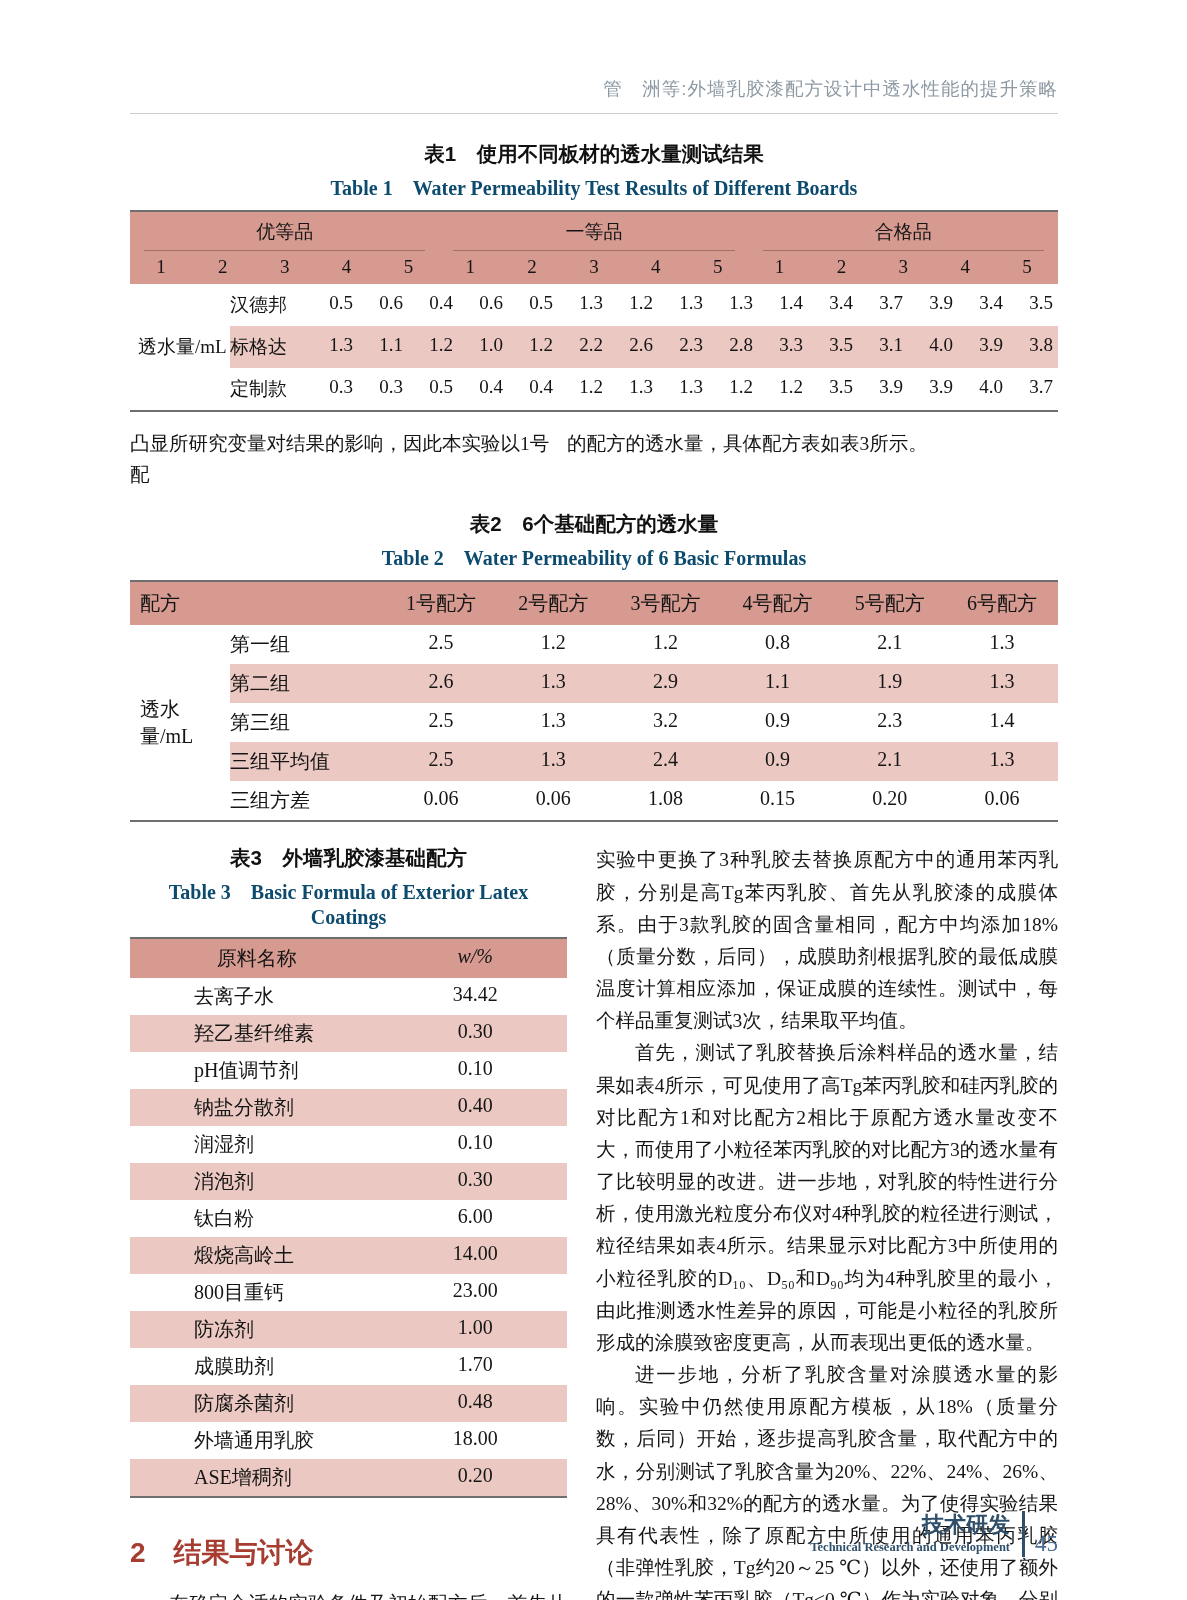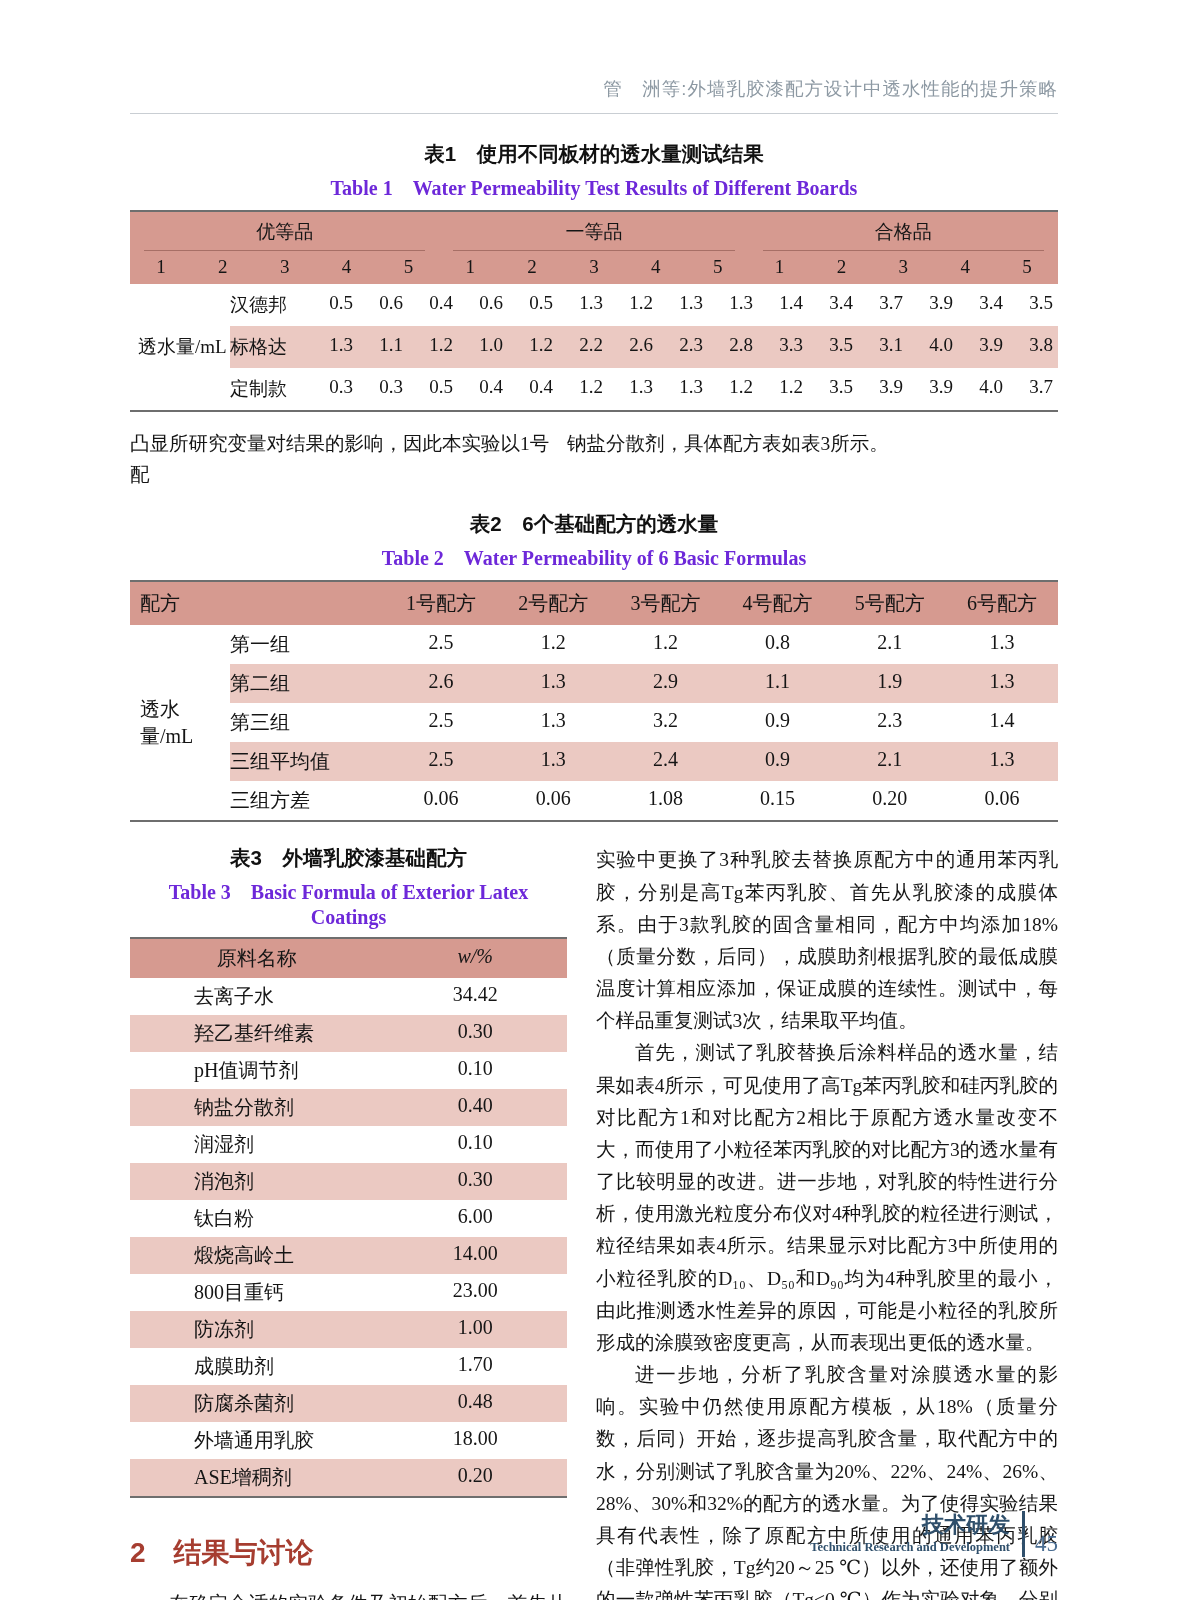--- a/index.html
+++ b/index.html
@@ -18,21 +18,21 @@
     border-bottom:1px solid #c9ced3; padding-bottom:12px;
   }
 
   
   .tbl-title-zh {
     text-align:center; font-family:"Liberation Sans","DejaVu Sans",sans-serif;
     font-weight:bold; font-size:20.5px; color:#111; margin:0 0 7px 0;
   }
   .tbl-title-en {
     text-align:center; font-family:"Liberation Serif","DejaVu Serif",serif;
-    font-weight:bold; font-size:20px; color:#6d28d9; margin:0 0 8px 0;
+    font-weight:bold; font-size:20px; color:#0c4a6e; margin:0 0 8px 0;
   }
 
   
   .t1 { border-top:2px solid #6e6e6e; border-bottom:2px solid #6e6e6e; font-size:19px; }
   .t1-head { display:flex; background:#d69a90; padding:5px 0 6px 0; }
   .t1-head-label { width:178px; display:flex; align-items:center; padding-left:10px; box-sizing:border-box; }
   .t1-head-groups { flex:1; display:flex; }
   .t1-group { flex:1; display:flex; flex-direction:column; }
   .t1-group-name { text-align:center; padding:2px 0 5px 0; margin:0 14px; border-bottom:1px solid rgba(110,60,52,.45); }
   .t1-nums { display:grid; grid-template-columns:repeat(5,1fr); padding-top:5px; }
@@ -221,21 +221,21 @@
                 <div>4.0</div>
                 <div>3.7</div>
               </div>
             </div>
         </div>
       </div>
     </div>
 
     <div class="bridge">
       <div>凸显所研究变量对结果的影响，因此本实验以1号配</div>
-      <div>钠盐分散剂，具体配方表如表3所示。</div>
+      <div>的配方的透水量，具体配方表如表3所示。</div>
     </div>
 
     <div style="margin-top:20px;">
       <div class="tbl-title-zh">表2　6个基础配方的透水量</div>
       <div class="tbl-title-en">Table 2　Water Permeability of 6 Basic Formulas</div>
 
       <div class="t2">
         <div class="t2-head">
           <div class="t2-head-label">配方</div>
           <div class="t2-head-cols">

